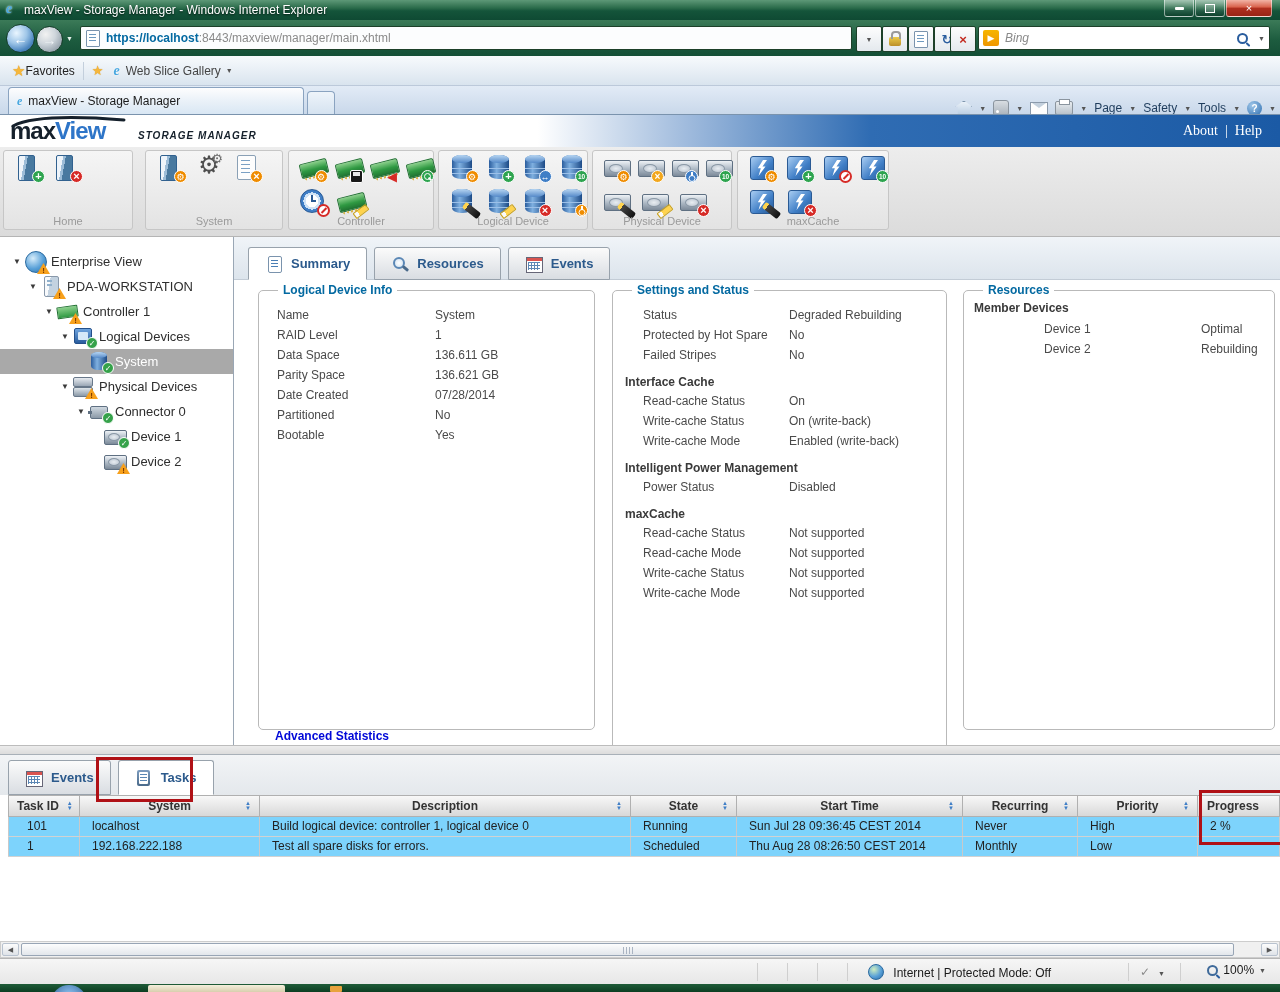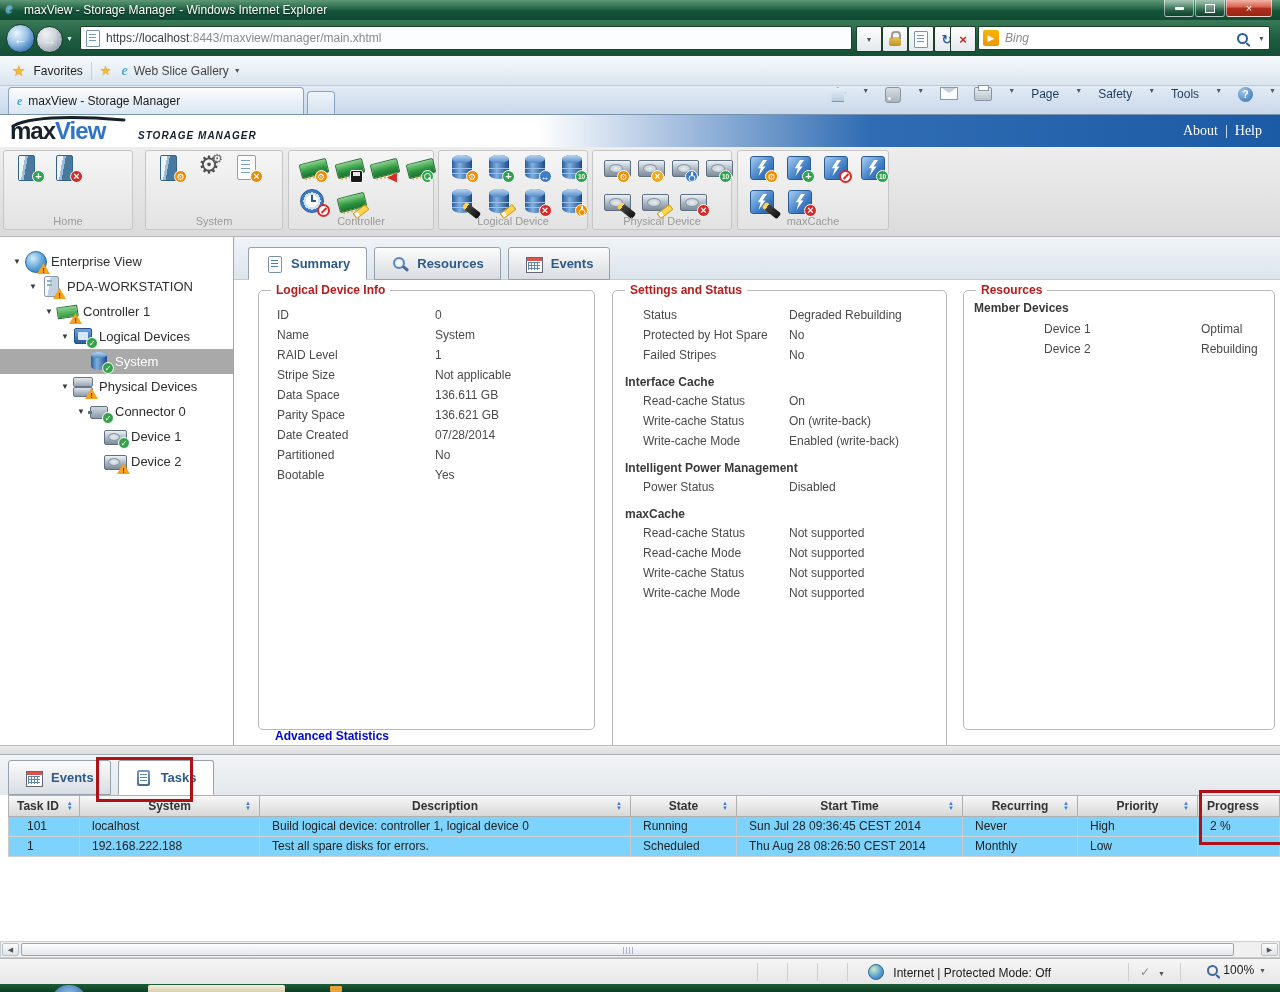--- a/index.html
+++ b/index.html
@@ -42,21 +42,21 @@
   #favbar{left:0;top:56px;width:1280px;height:30px;background:linear-gradient(#f7fafc,#e7eef5 55%,#d9e4ee);border-bottom:1px solid #bcc9da;
           display:flex;align-items:center;font-size:12px;color:#222;box-sizing:border-box}
   .star{color:#f6b73c;font-size:15px;text-shadow:0 0 1px #c98f1d}
   .vsep{width:1px;height:18px;background:#c3cfdc;margin:0 8px}
   #tabrow{left:0;top:86px;width:1280px;height:28px;background:linear-gradient(#e2ebf6,#c9d8ea)}
   #pagetab{left:8px;top:1px;width:296px;height:27px;border:1px solid #8aa3c0;border-bottom:none;border-radius:4px 4px 0 0;
           background:linear-gradient(#fdfdfe,#eaf1f8 50%,#d9e7f4);display:flex;align-items:center;padding-left:8px;box-sizing:border-box;
           font-size:12px;color:#1a1a1a}
   #tabstub{left:307px;top:5px;width:26px;height:23px;border:1px solid #8aa3c0;border-bottom:none;border-radius:4px 4px 0 0;
           background:linear-gradient(#eef4fa,#d4e2f0)}
-  #cmdbar{right:4px;top:1px;height:42px;display:flex;align-items:flex-start;gap:16px;font-size:12px;color:#1e3c5c}
+  #cmdbar{right:4px;top:1px;height:42px;display:flex;align-items:center;gap:7px;font-size:12px;color:#1e3c5c}
   .house{width:15px;height:13px;background:linear-gradient(#eaf1f8,#b9cde2);border:1px solid #7e95ac;
          clip-path:polygon(50% 0,100% 42%,86% 42%,86% 100%,14% 100%,14% 42%,0 42%)}
   .rssico{width:14px;height:14px;border-radius:3px;background:linear-gradient(#d8dde2,#aab3bc);position:relative;border:1px solid #8a949e}
   .rssico::before{content:"";position:absolute;left:2px;bottom:2px;width:3px;height:3px;border-radius:50%;background:#fff}
   .mailico{width:16px;height:11px;background:#fdfdfd;border:1px solid #8a99aa;position:relative}
   .mailico::before{content:"";position:absolute;left:0;top:0;border-left:7px solid transparent;border-right:7px solid transparent;border-top:5px solid #c3d0dd;margin-left:1px}
   .printico{width:16px;height:12px;background:linear-gradient(#e8ecf0,#b9c2cb);border:1px solid #8a949e;border-radius:2px;position:relative}
   .printico::before{content:"";position:absolute;left:3px;top:-3px;width:9px;height:4px;background:#fff;border:1px solid #8a949e}
   .helpico{width:15px;height:15px;border-radius:50%;background:radial-gradient(circle at 35% 30%,#9fc6e8,#2c6db0);color:#fff;
            font-size:10px;font-weight:bold;display:flex;align-items:center;justify-content:center}
@@ -190,21 +190,21 @@
        background:radial-gradient(#fff,#cfe0f0)}
   .tabicon.search::after{content:"";position:absolute;left:11px;top:11px;width:7px;height:3px;background:#4a6a8a;transform:rotate(40deg);border-radius:1px}
   .tabicon.cal::before{content:"";position:absolute;left:1px;top:1px;width:15px;height:14px;border:1px solid #667;
        background:linear-gradient(#d9534f 0 3px,#fff 3px)}
   .tabicon.cal::after{content:"";position:absolute;left:3px;top:6px;width:12px;height:8px;
        background:repeating-linear-gradient(90deg,#5b87b5 0 1px,transparent 1px 3px),repeating-linear-gradient(#5b87b5 0 1px,transparent 1px 3px)}
   .tabicon.clip::before{content:"";position:absolute;left:2px;top:0;width:13px;height:16px;background:linear-gradient(#7d9cbf,#4a6a8a);border-radius:2px}
   .tabicon.clip::after{content:"";position:absolute;left:4px;top:2px;width:9px;height:12px;background:#fff;border-radius:1px;
        background-image:repeating-linear-gradient(#5b87b5 0 1px,transparent 1px 3px);background-size:7px 9px;background-position:1px 2px;background-repeat:no-repeat;background-color:#fff}
   .panel{position:absolute;background:#fff;border:1px solid #b9b9b9;border-radius:5px;box-sizing:border-box}
-  .panel-title{position:absolute;top:-8px;left:12px;background:#fff;padding:0 5px;font-weight:bold;font-size:12px;color:#b91c1c}
+  .panel-title{position:absolute;top:-8px;left:19px;background:#fff;padding:0 5px;font-weight:bold;font-size:12px;color:#0369a1}
   .prow{height:20px;display:flex;align-items:center;font-size:12px;color:#4a4a4a}
   .plabel{margin-left:18px;width:158px;flex:none}
   .pvalue{flex:1}
   .sechead{height:20px;line-height:22px;margin-top:6px;padding-left:12px;font-size:12px;font-weight:bold;color:#3a3a3a}
   #set-rows .plabel{margin-left:30px;width:146px}
   #res-rows .plabel{margin-left:80px;width:157px}
   .reshead{margin:10px 0 4px 10px;font-size:12px;font-weight:bold;color:#3a3a3a}
   #advlink{left:275px;top:729px;font-size:12px;font-weight:bold;color:#0008d8;cursor:pointer}
   
   #splitter{left:0;top:745px;width:1280px;height:10px;background:linear-gradient(#ececec,#dcdcdc);
@@ -265,21 +265,21 @@
     <span class="winbtn close" data-interactable="true">×</span>
   </span>
 </div>
 
 <div class="abs" id="addressbar" data-interactable="false">
   <span class="abs navbtn" style="left:6px;top:4px" data-interactable="true">←</span>
   <span class="abs navbtn fwd" style="left:36px;top:6px" data-interactable="true">→</span>
   <span class="abs caret" style="left:66px;top:15px" data-interactable="true">▼</span>
   <div class="abs" id="urlbox" data-interactable="true">
     <span class="pageico" data-interactable="false"></span>
-    <span style="font-weight:normal;color:#404040" data-interactable="false">https://localhost</span>
+    <span style="font-weight:bold;color:#0369a1" data-interactable="false">https://localhost</span>
     <span style="color:#8a8a8a" data-interactable="false">:8443/maxview/manager/main.xhtml</span>
   </div>
   <span class="abs urlbtn" style="left:856px;top:6px" data-interactable="true">
       <span class="caret dark">▼</span>
     </span>
   <span class="abs urlbtn" style="left:882px;top:6px" data-interactable="true">
       <span class="lockico" data-interactable="false"></span>
     </span>
   <span class="abs urlbtn" style="left:908px;top:6px" data-interactable="true">
       <span class="pageico" style="margin:0" data-interactable="false"></span>
@@ -289,21 +289,21 @@
   <div class="abs" id="searchbox" data-interactable="true">
     <span class="binglogo" data-interactable="false">▶</span>
     <span style="font-style:italic;color:#8a8a8a;font-size:12px;margin-left:6px;flex:1" data-interactable="false">Bing</span>
     <span class="mag" data-interactable="true"></span>
     <span class="caret dark" style="margin-left:10px" data-interactable="true">▼</span>
   </div>
 </div>
 
 <div class="abs" id="favbar" data-interactable="false">
   <span class="star" style="margin-left:12px" data-interactable="false">★</span>
-  <span style="margin-left:8px" data-interactable="true">Favorites</span>
+  <span style="margin-left:0" data-interactable="true">Favorites</span>
   <span class="vsep" data-interactable="false"></span>
   <span class="star" style="font-size:13px" data-interactable="true">★</span>
   <span class="eicon" style="margin-left:10px" data-interactable="false">e</span>
   <span style="margin-left:6px;color:#444" data-interactable="true">Web Slice Gallery</span>
   <span class="caret dark" style="margin-left:5px" data-interactable="true">▼</span>
 </div>
 
 <div class="abs" id="tabrow" data-interactable="false">
   <div class="abs" id="pagetab" data-interactable="true">
     <span class="eicon" style="font-size:12px;margin-right:6px" data-interactable="false">e</span>
@@ -601,34 +601,26 @@
     <div class="mtab" data-interactable="true">
       <span class="tabicon cal" data-interactable="false"></span>
       <span data-interactable="false">Events</span>
     </div>
   </div>
 
 <div class="panel" style="left:258px;top:290px;width:337px;height:440px" data-interactable="false">
   <span class="panel-title" data-interactable="false">Logical Device Info</span>
   <div style="padding-top:14px" id="ldi-rows" data-interactable="false">
       <div class="prow" data-interactable="false">
-        <span class="plabel" data-interactable="false">ID</span>
-        <span class="pvalue" data-interactable="false">0</span>
-      </div>
-      <div class="prow" data-interactable="false">
         <span class="plabel" data-interactable="false">Name</span>
         <span class="pvalue" data-interactable="false">System</span>
       </div>
       <div class="prow" data-interactable="false">
         <span class="plabel" data-interactable="false">RAID Level</span>
         <span class="pvalue" data-interactable="false">1</span>
-      </div>
-      <div class="prow" data-interactable="false">
-        <span class="plabel" data-interactable="false">Stripe Size</span>
-        <span class="pvalue" data-interactable="false">Not applicable</span>
       </div>
       <div class="prow" data-interactable="false">
         <span class="plabel" data-interactable="false">Data Space</span>
         <span class="pvalue" data-interactable="false">136.611 GB</span>
       </div>
       <div class="prow" data-interactable="false">
         <span class="plabel" data-interactable="false">Parity Space</span>
         <span class="pvalue" data-interactable="false">136.621 GB</span>
       </div>
       <div class="prow" data-interactable="false">

